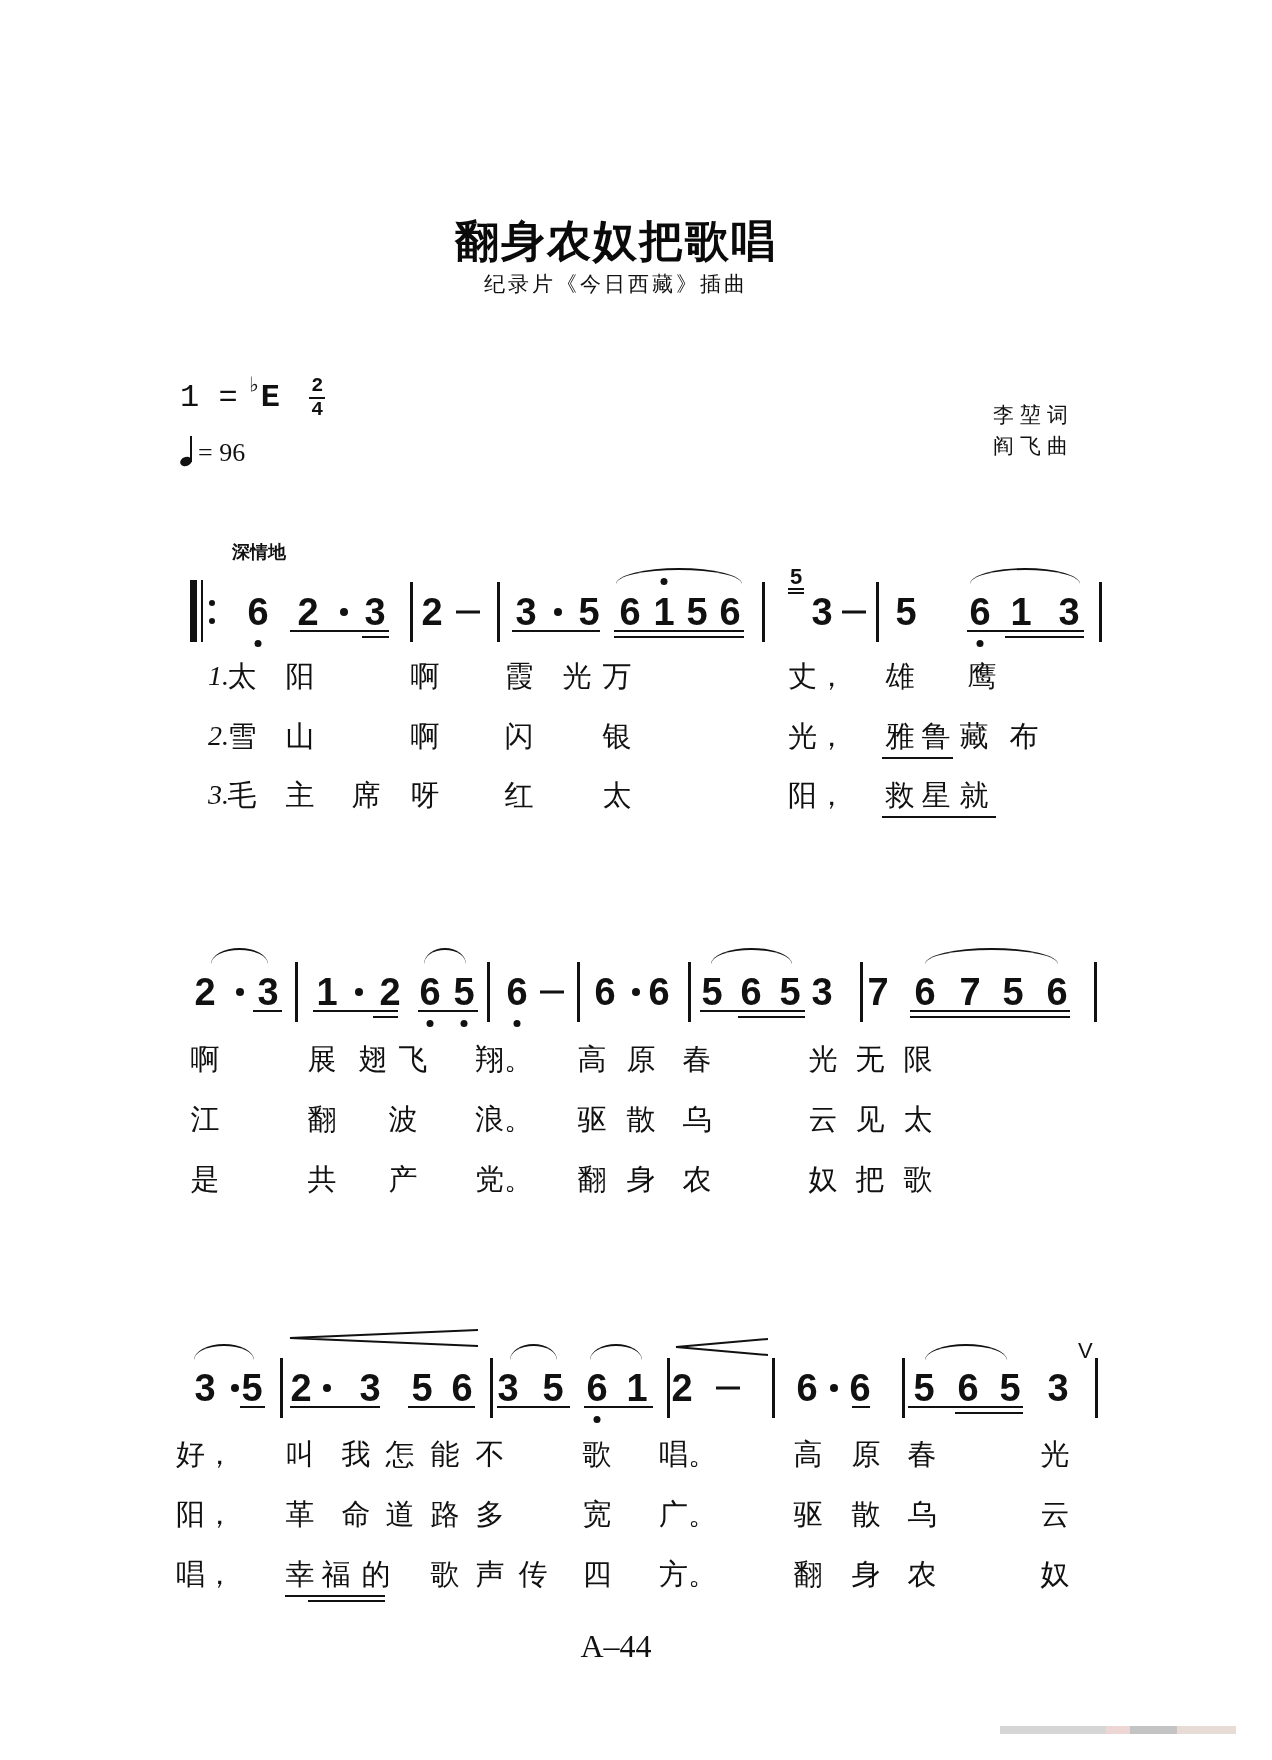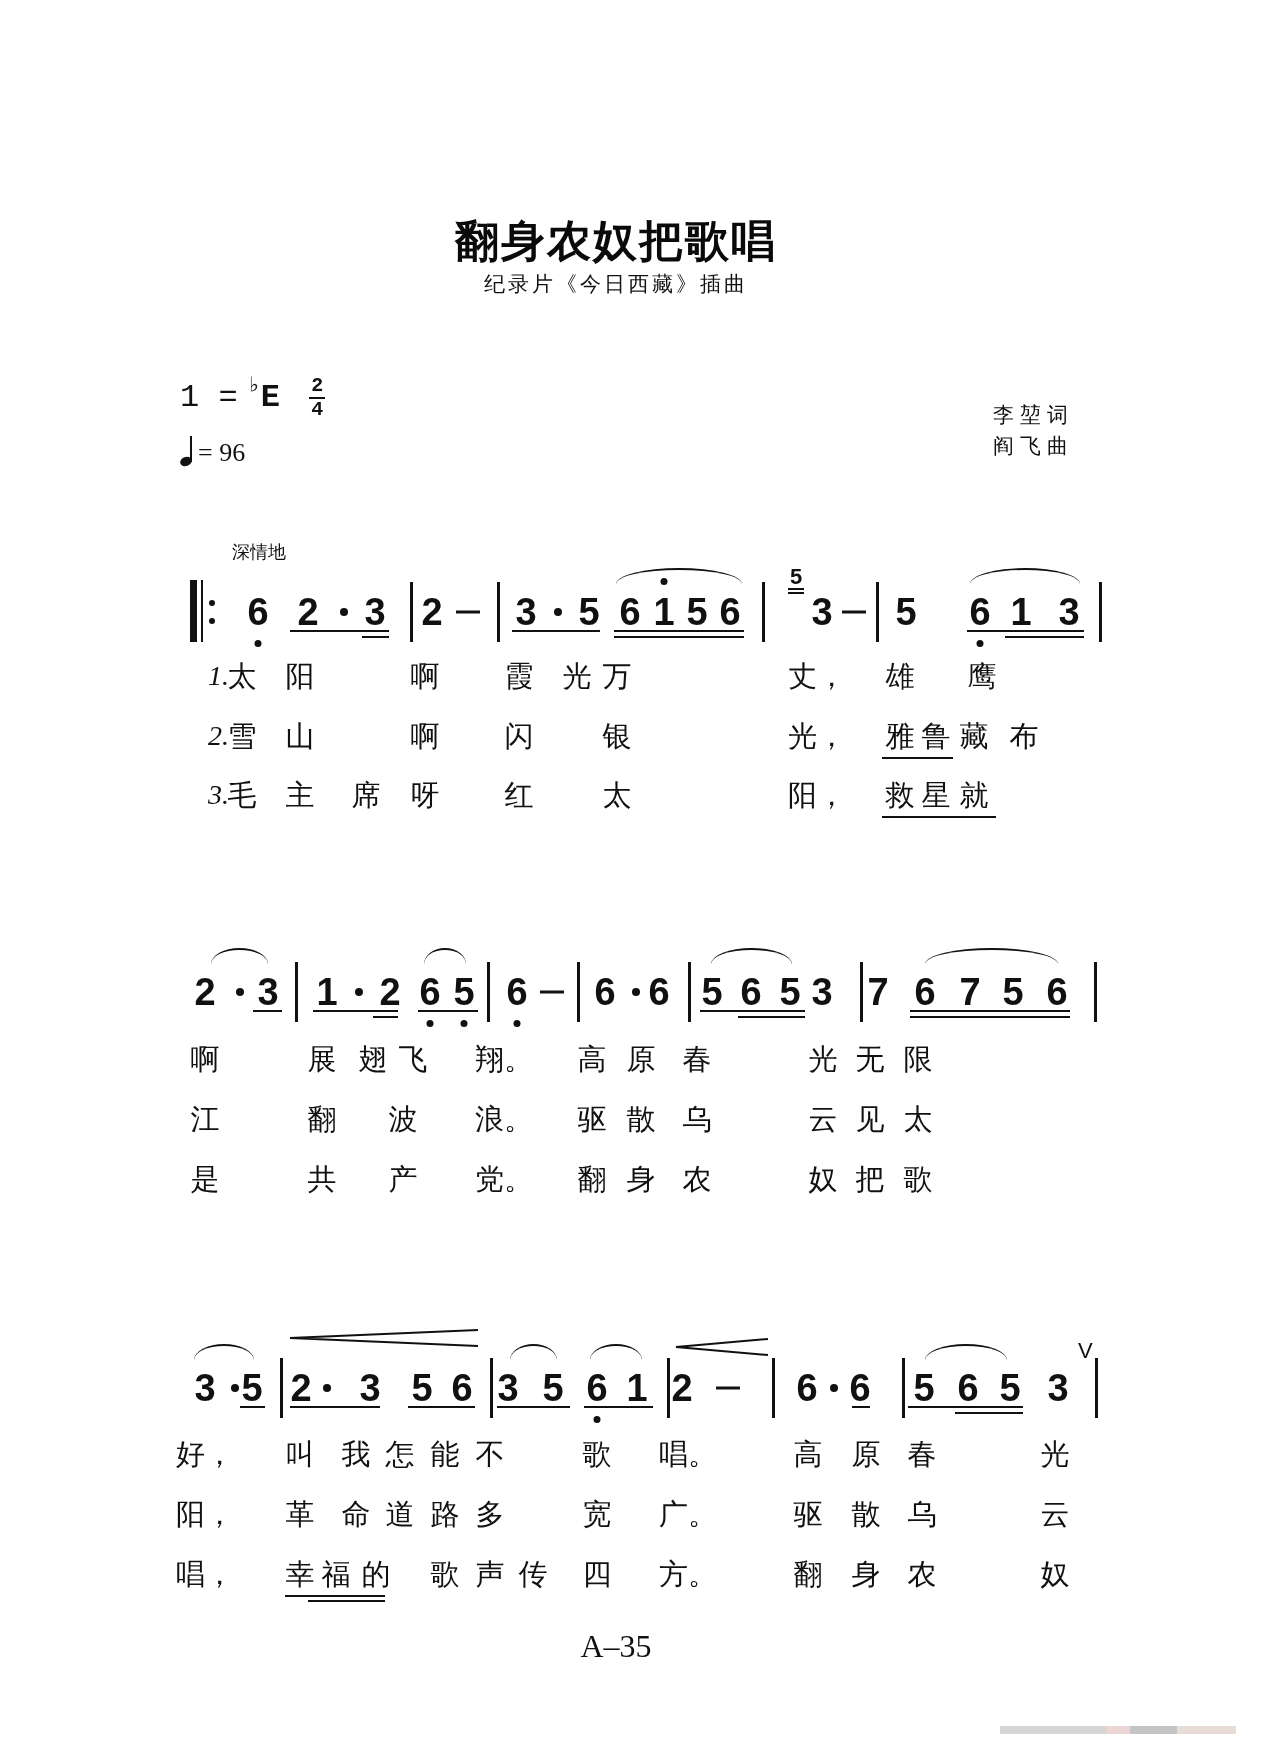--- a/index.html
+++ b/index.html
@@ -11,21 +11,21 @@
   .key .flat { font-size:22px; vertical-align:14px; margin-left:10px; }
   .key .E { font-weight:bold; }
   .frac { display:inline-block; vertical-align:middle; text-align:center; font-weight:bold; font-size:20px; line-height:20px; margin-left:10px; }
   .frac span { display:block; }
   .frac .bar { border-top:2px solid #111; width:16px; margin:1px auto; }
   .tempo { left:180px; top:438px; font-family:"Liberation Serif", serif; font-size:26px; display:flex; align-items:flex-end; gap:4px; }
   .quarter { position:relative; width:14px; height:30px; display:inline-block; }
   .quarter .head { position:absolute; left:0; bottom:2px; width:12px; height:9px; background:#111; border-radius:50%; transform:rotate(-20deg); }
   .quarter .stem { position:absolute; left:10px; bottom:6px; width:2px; height:26px; background:#111; }
   .credits { left:993px; top:400px; font-size:21px; font-family:"DejaVu Serif", serif; line-height:31px; letter-spacing:6px; }
-  .expr { left:232px; top:540px; font-size:18px; font-weight:normal; }
+  .expr { left:232px; top:540px; font-size:18px; font-weight:bold; }
   .note { position:absolute; font-family:"Liberation Sans", sans-serif; font-weight:bold; font-size:38px; transform:translate(-50%,-50%); line-height:1; }
   .dotaug { position:absolute; width:8px; height:8px; background:#111; border-radius:50%; transform:translate(-50%,-50%); }
   .dash { position:absolute; height:3px; width:24px; background:#111; transform:translate(-50%,-50%); }
   .barline { position:absolute; width:3px; background:#111; }
   .ul { position:absolute; height:2px; background:#111; }
   .lowdot, .highdot { position:absolute; width:7px; height:7px; background:#111; border-radius:50%; transform:translateX(-50%); }
   .slur { position:absolute; border-top:2.5px solid #111; border-radius:50% 50% 0 0 / 100% 100% 0 0; height:14px; }
   .lyric { position:absolute; font-family:"DejaVu Serif", serif; font-size:29px; transform:translateX(-50%); white-space:nowrap; line-height:1; }
   .vnum { position:absolute; font-family:"Liberation Serif", serif; font-style:italic; font-size:28px; line-height:1; }
   .lul { position:absolute; height:2px; background:#111; }
@@ -303,14 +303,14 @@
     <div class="lul" style="left: 285px; width: 100px; top: 1595px;"></div>
     <div class="lul" style="left: 308px; width: 77px; top: 1600px;"></div>
     <svg class="hairpin" width="188" height="20" style="left: 290px; top: 1328px;">
       <path d="M188 2 L0 10 L188 18" fill="none" stroke="#111" stroke-width="2"></path>
     </svg>
     <svg class="hairpin" width="92" height="20" style="left: 676px; top: 1337px;">
       <path d="M92 2 L0 10 L92 18" fill="none" stroke="#111" stroke-width="2"></path>
     </svg>
   </div>
 
-<div class="abs page-num">A–35</div>
+<div class="abs page-num">A–44</div>
 <div class="abs watermark"></div>
 
 </body></html>

